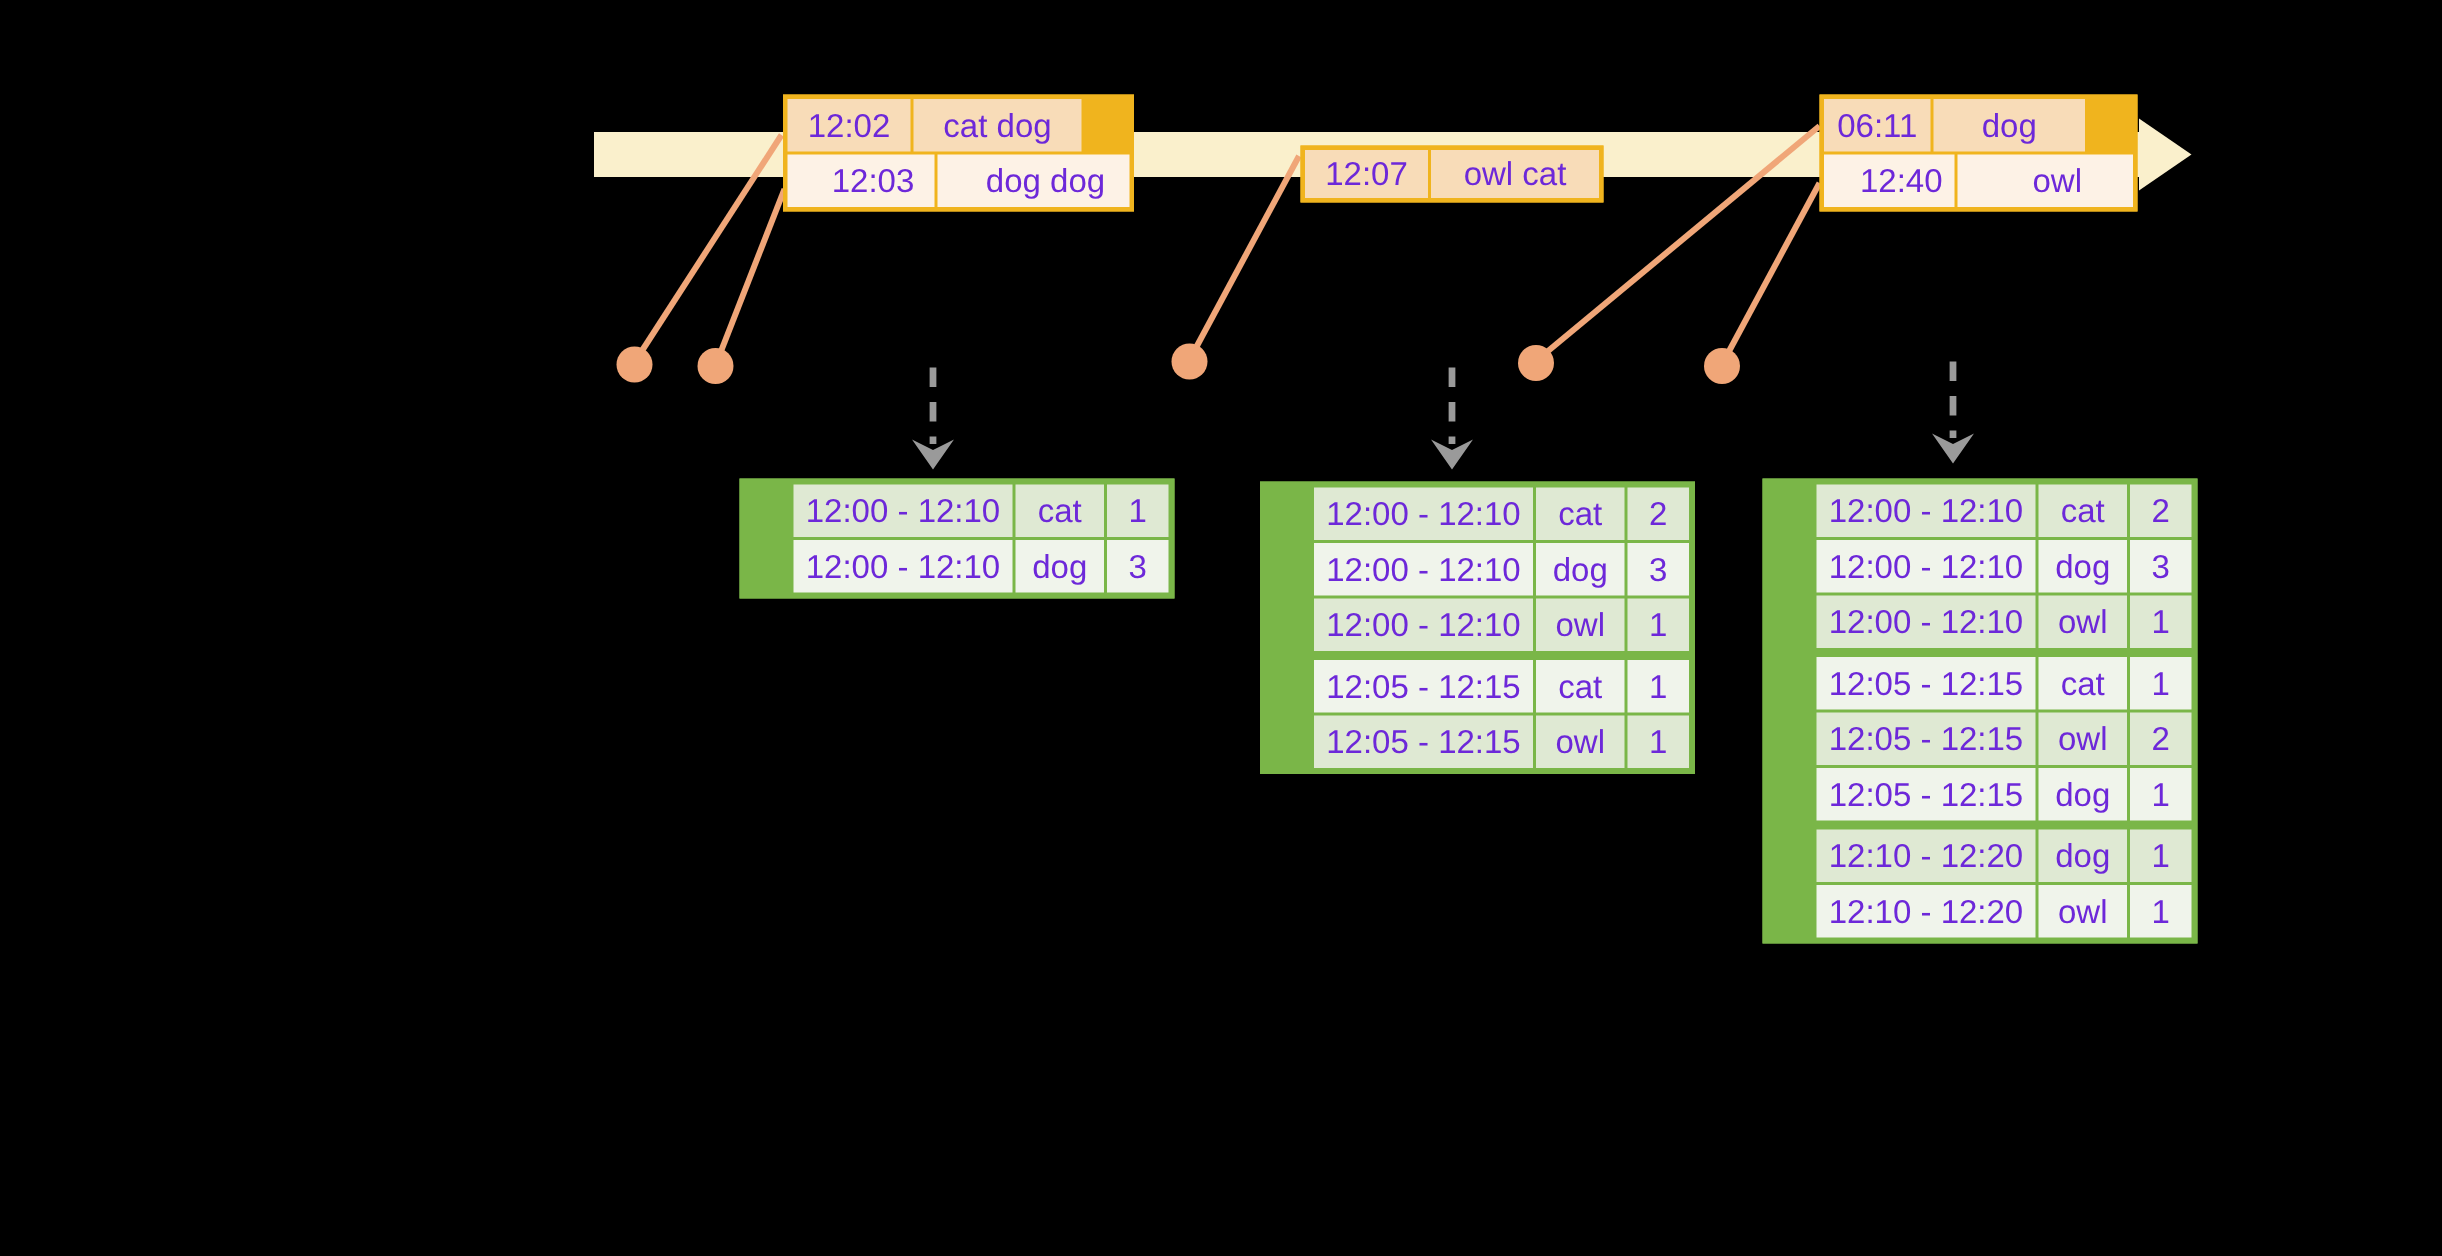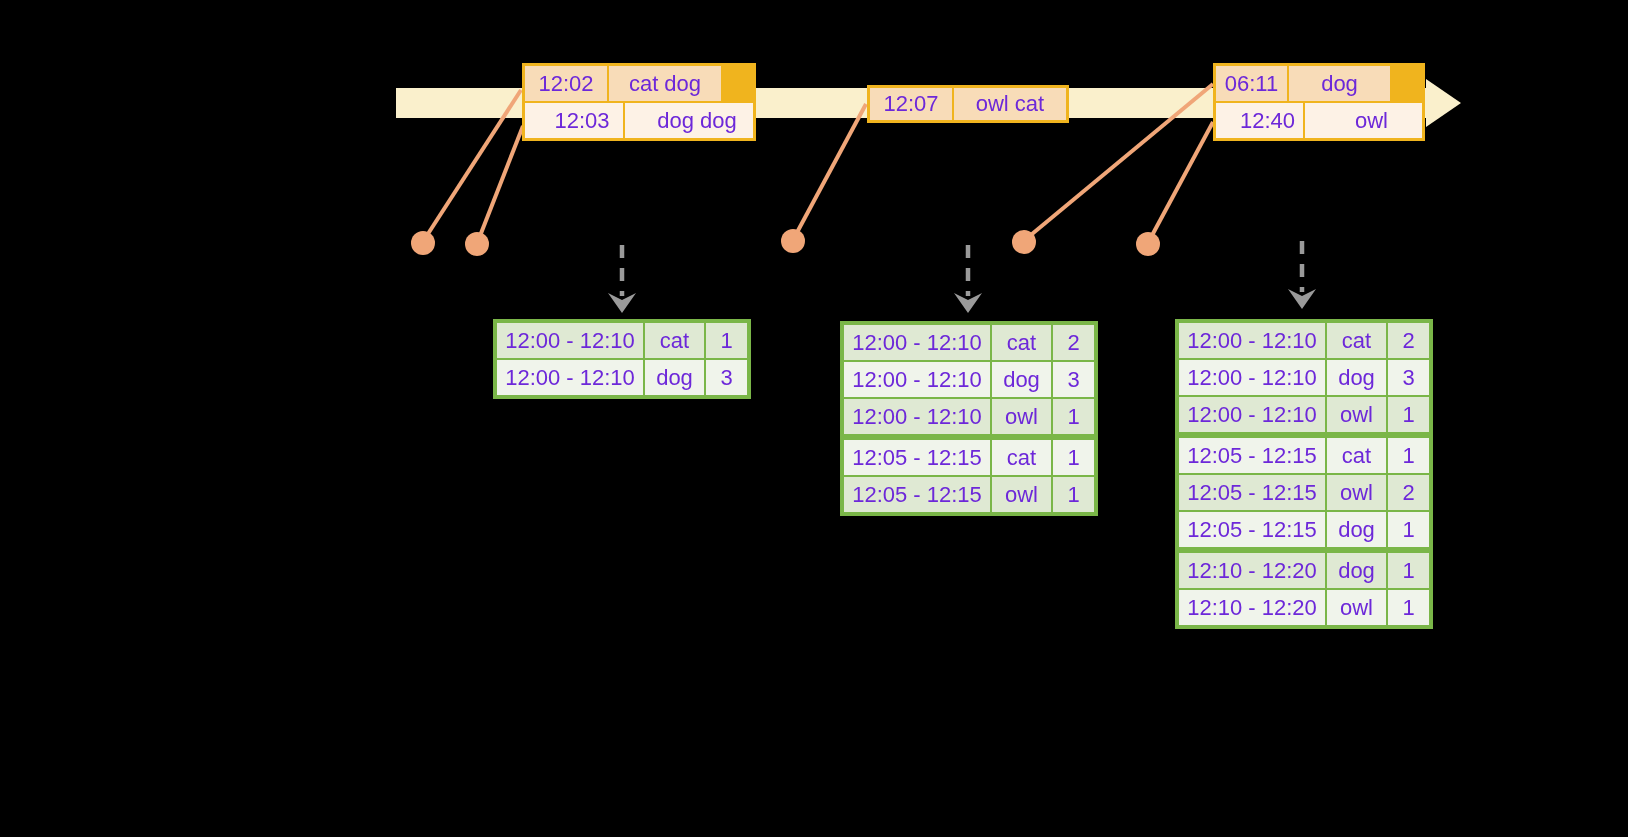--- a/index.html
+++ b/index.html
@@ -23,28 +23,28 @@
   .etable .cell-words{width:112px;}
   .etable-c .cell-time{width:71px;}
   .etable-c .cell-words{width:101px;}
   .etable .row.dark .cell{background:#F8DCB8;}
   .etable .row.light .cell{background:#FDF2E6;padding-left:16px;}
   
   .gtable{position:absolute;border:4px solid #7AB648;background:#7AB648;}
   .gtable .row{display:flex;height:35px;gap:2px;}
   .gtable .row + .row{margin-top:2px;}
   .gtable .row.group-start{margin-top:6px;}
-  .gtable .cell-window{width:146px;}
+  .gtable .cell-window{width:146px;margin-left:32px;}
   .gtable .cell-word{width:59px;}
   .gtable .cell-count{width:41px;}
   .gtable .row.dark .cell{background:#DFE9D3;}
   .gtable .row.light .cell{background:#F0F4EB;}
   
   #etable-a{left:522px;top:63px;}
-  #etable-b{left:867px;top:85px;}
+  #etable-b{left:867px;top:97px;}
   #etable-c{left:1213px;top:63px;}
   #gtable-1{left:493px;top:319px;}
   #gtable-2{left:840px;top:321px;}
   #gtable-3{left:1175px;top:319px;}
 </style>
 </head>
 <body>
 
 <div id="canvas">
 

